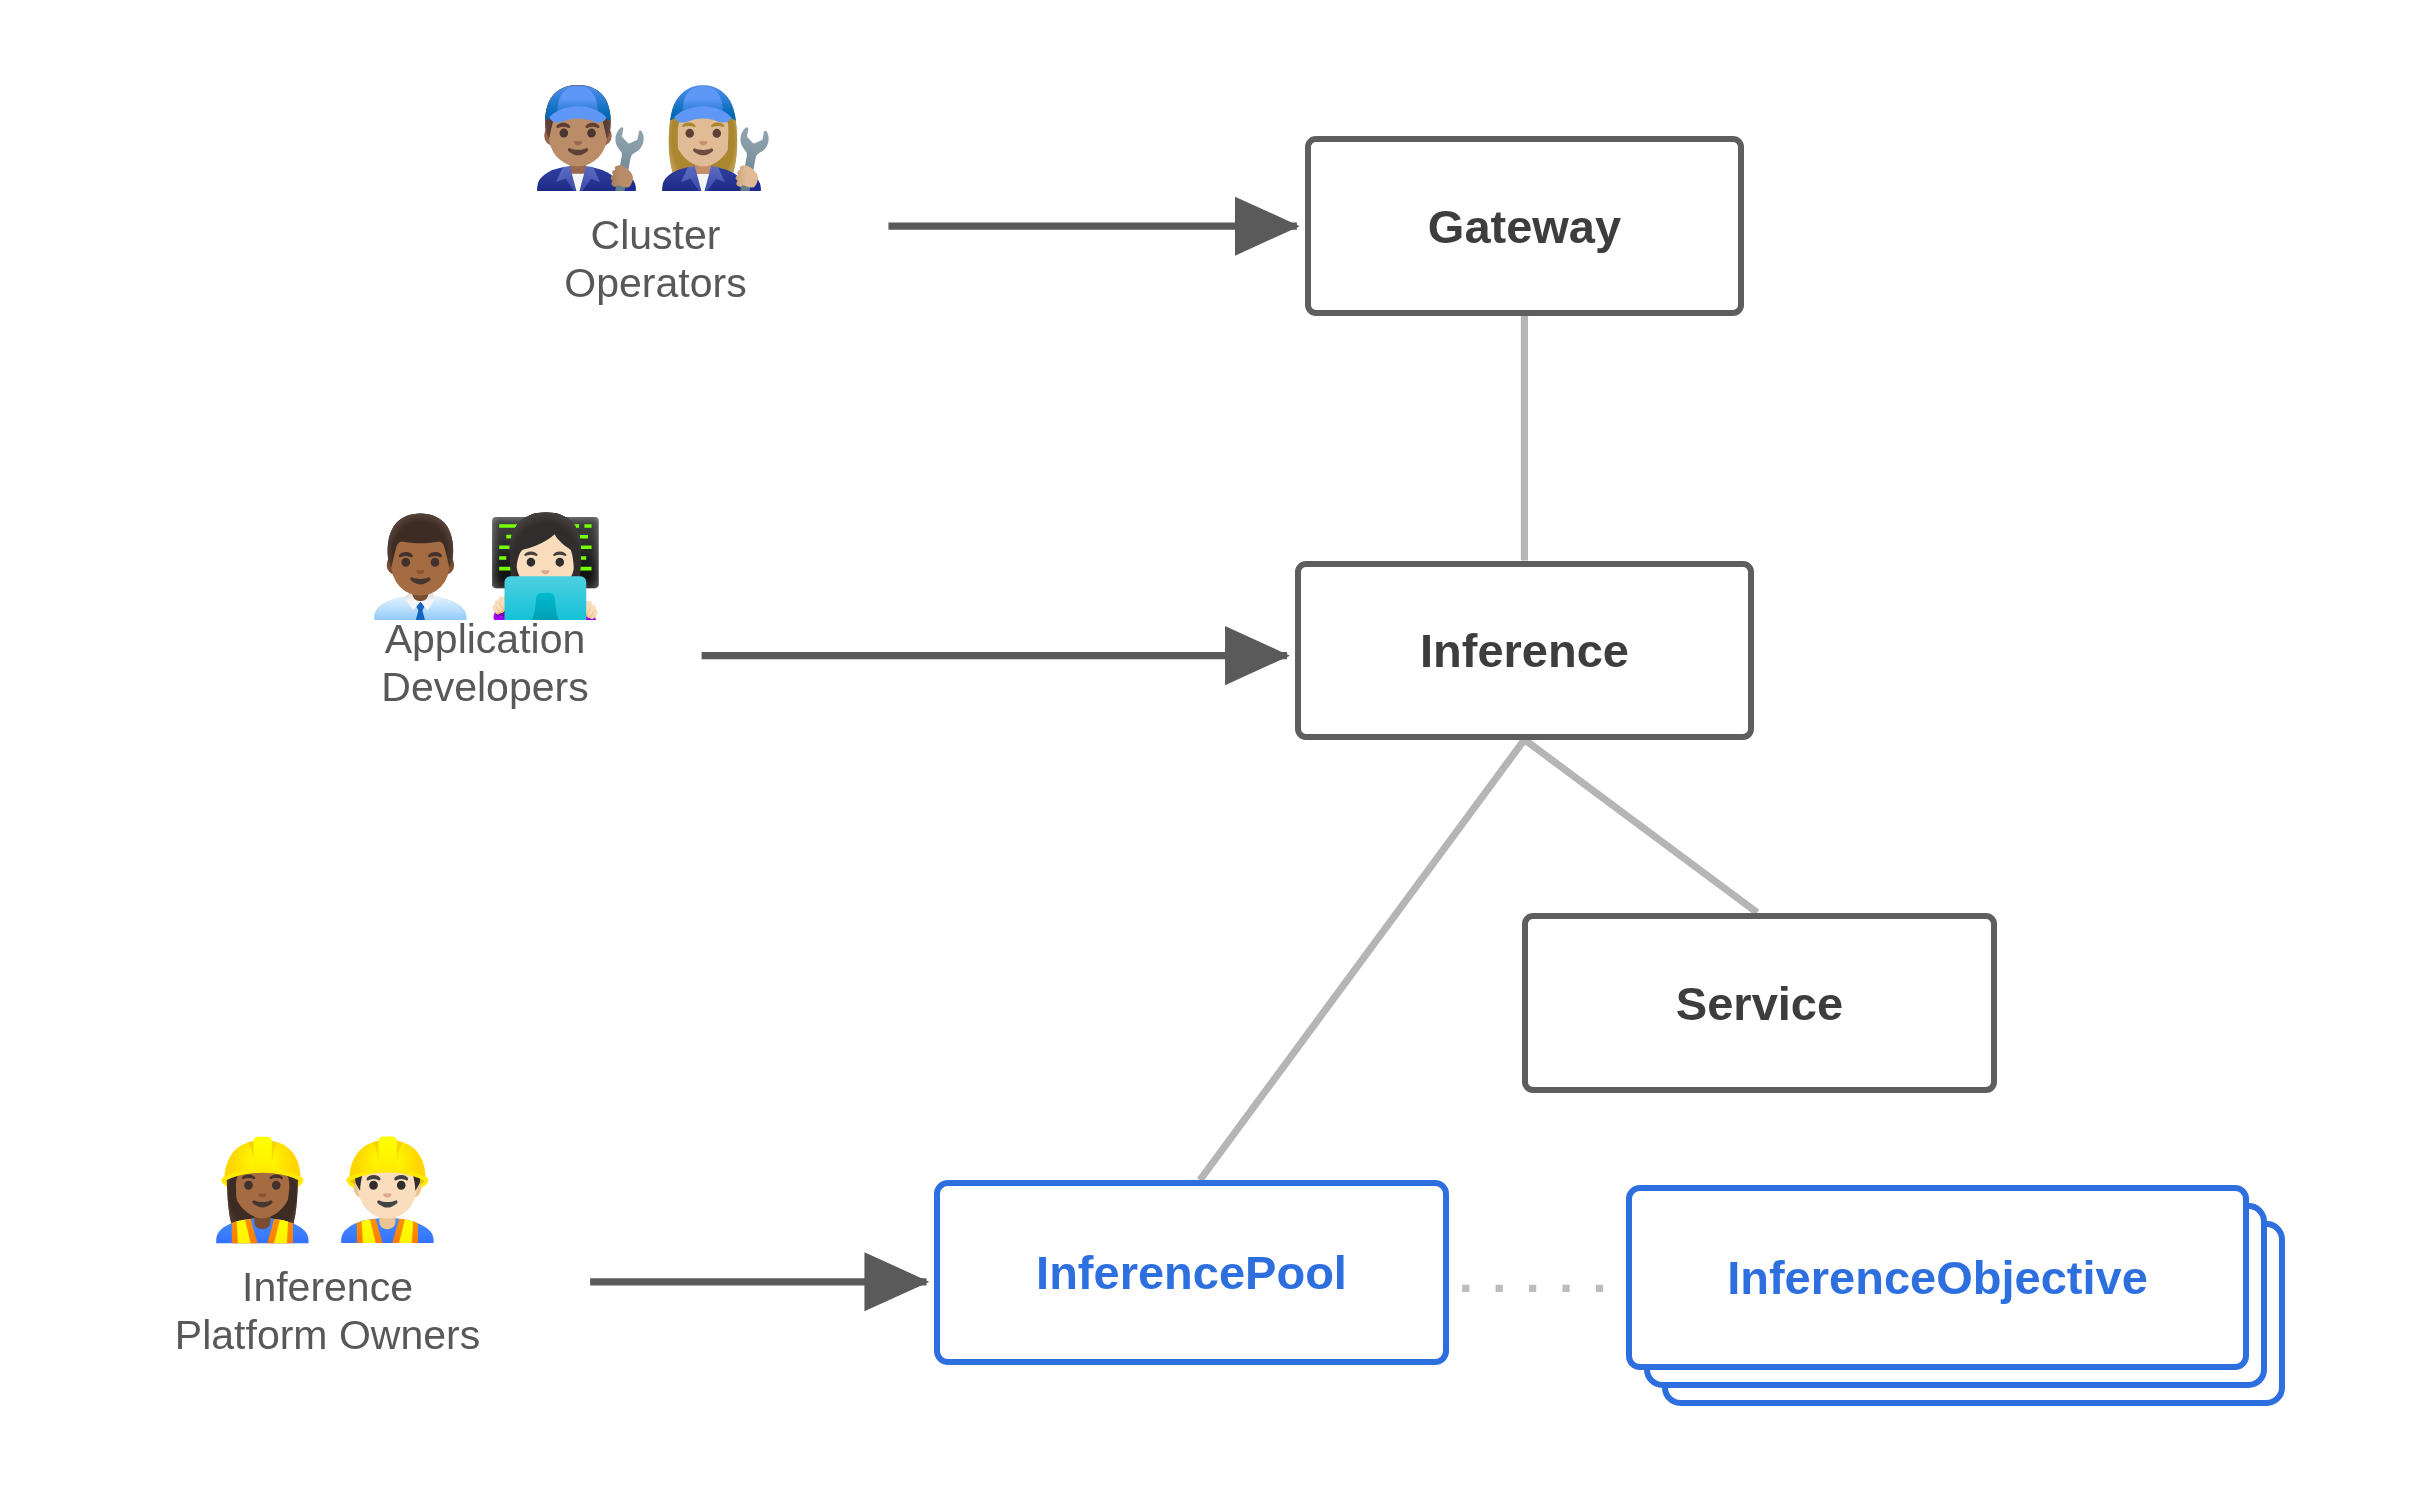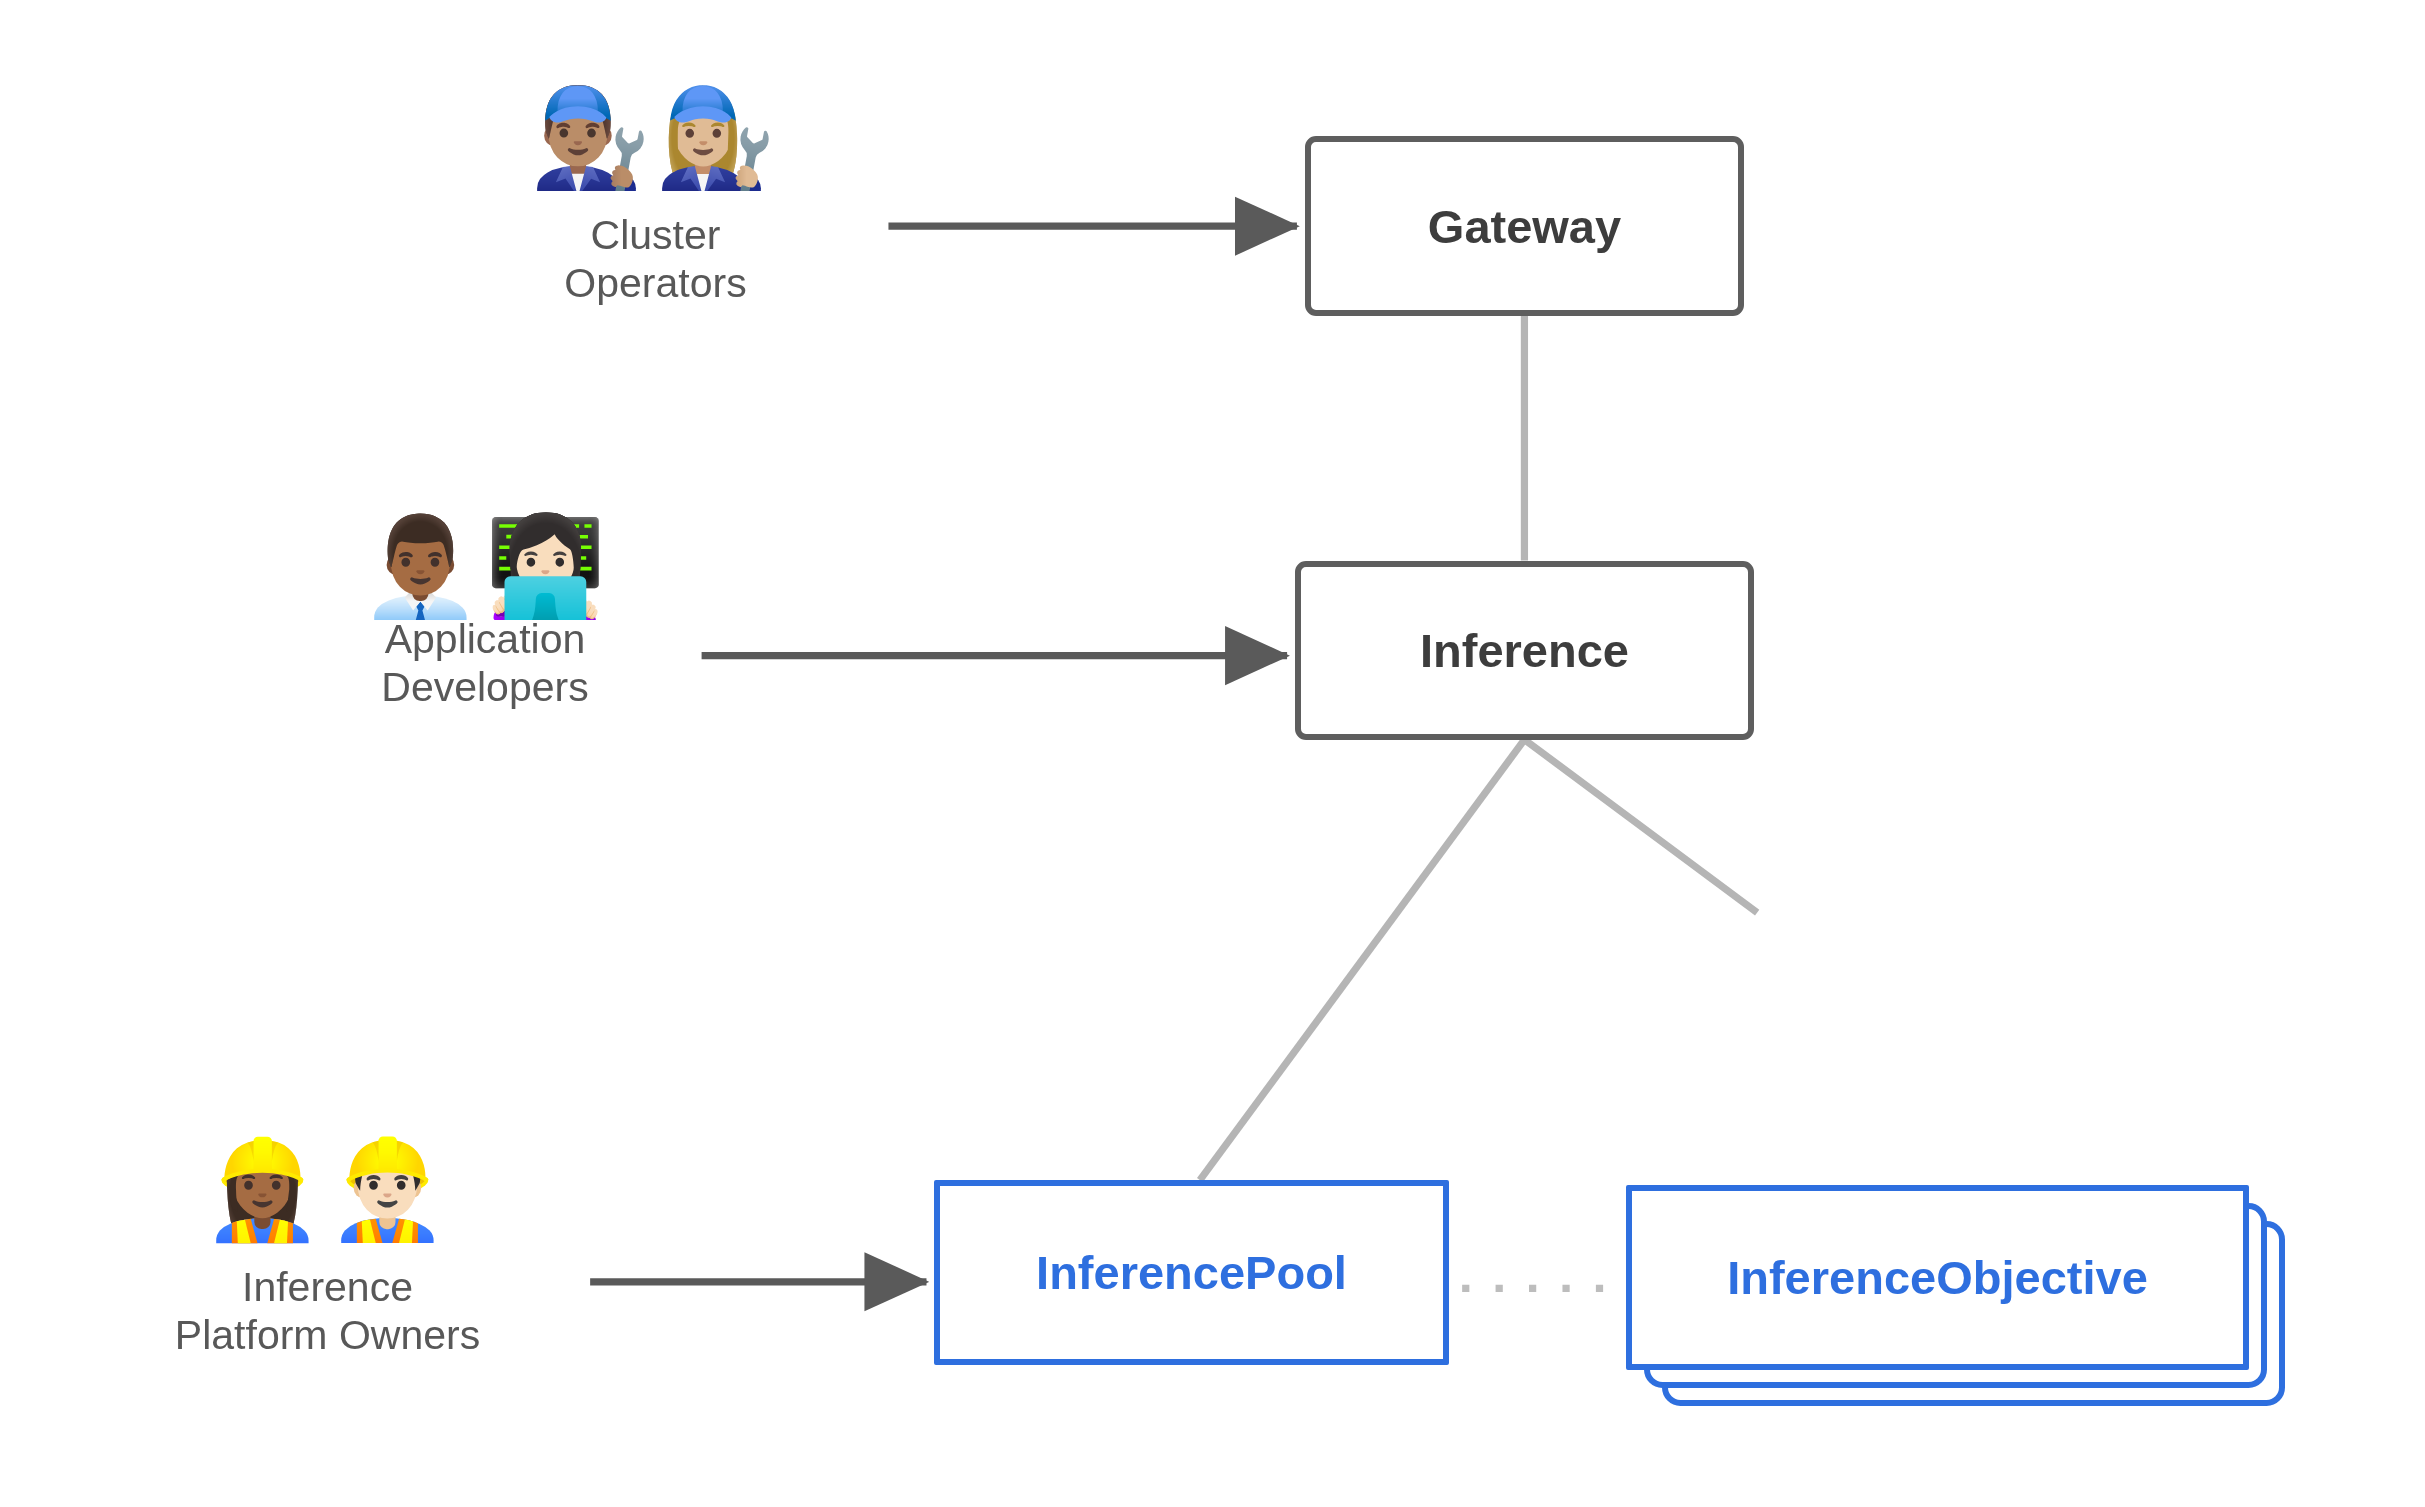--- a/index.html
+++ b/index.html
@@ -55,21 +55,21 @@
   .node-gray {
     border: 6.6px solid #5e5e5e;
     border-radius: 11px;
   }
   .node-gray .node-label {
     color: #3d3d3d;
     font-weight: bold;
   }
   .node-blue {
     border: 6.6px solid #2e6fdf;
-    border-radius: 2px;
+    border-radius: 14px;
   }
   .node-blue .node-label {
     color: #2e6fdf;
     font-weight: bold;
   }
   .node-label {
     white-space: nowrap;
   }
 
   
@@ -127,20 +127,23 @@
   </div>
 
   <div class="node node-gray" style="left:1305px; top:136px; width:439px; height:180px;">
     <span class="node-label" style="font-size:47px;">Gateway</span>
   </div>
 
   <div class="node node-gray" style="left:1295px; top:561px; width:459px; height:179px;">
     <span class="node-label" style="font-size:47px;">Inference</span>
   </div>
 
+  <div class="node node-gray" style="left:1522px; top:913px; width:475px; height:180px;">
+    <span class="node-label" style="font-size:47px;">Service</span>
+  </div>
 
   <div class="node node-blue" style="left:934px; top:1180px; width:515px; height:185px;">
     <span class="node-label" style="font-size:47px;">InferencePool</span>
   </div>
 
   <div class="stack-card" style="left:1662px; top:1221px; width:623px; height:185px;"></div>
   <div class="stack-card" style="left:1644px; top:1203px; width:623px; height:185px;"></div>
   <div class="node node-blue" style="left:1626px; top:1185px; width:623px; height:185px;">
     <span class="node-label" style="font-size:47px;">InferenceObjective</span>
   </div>

